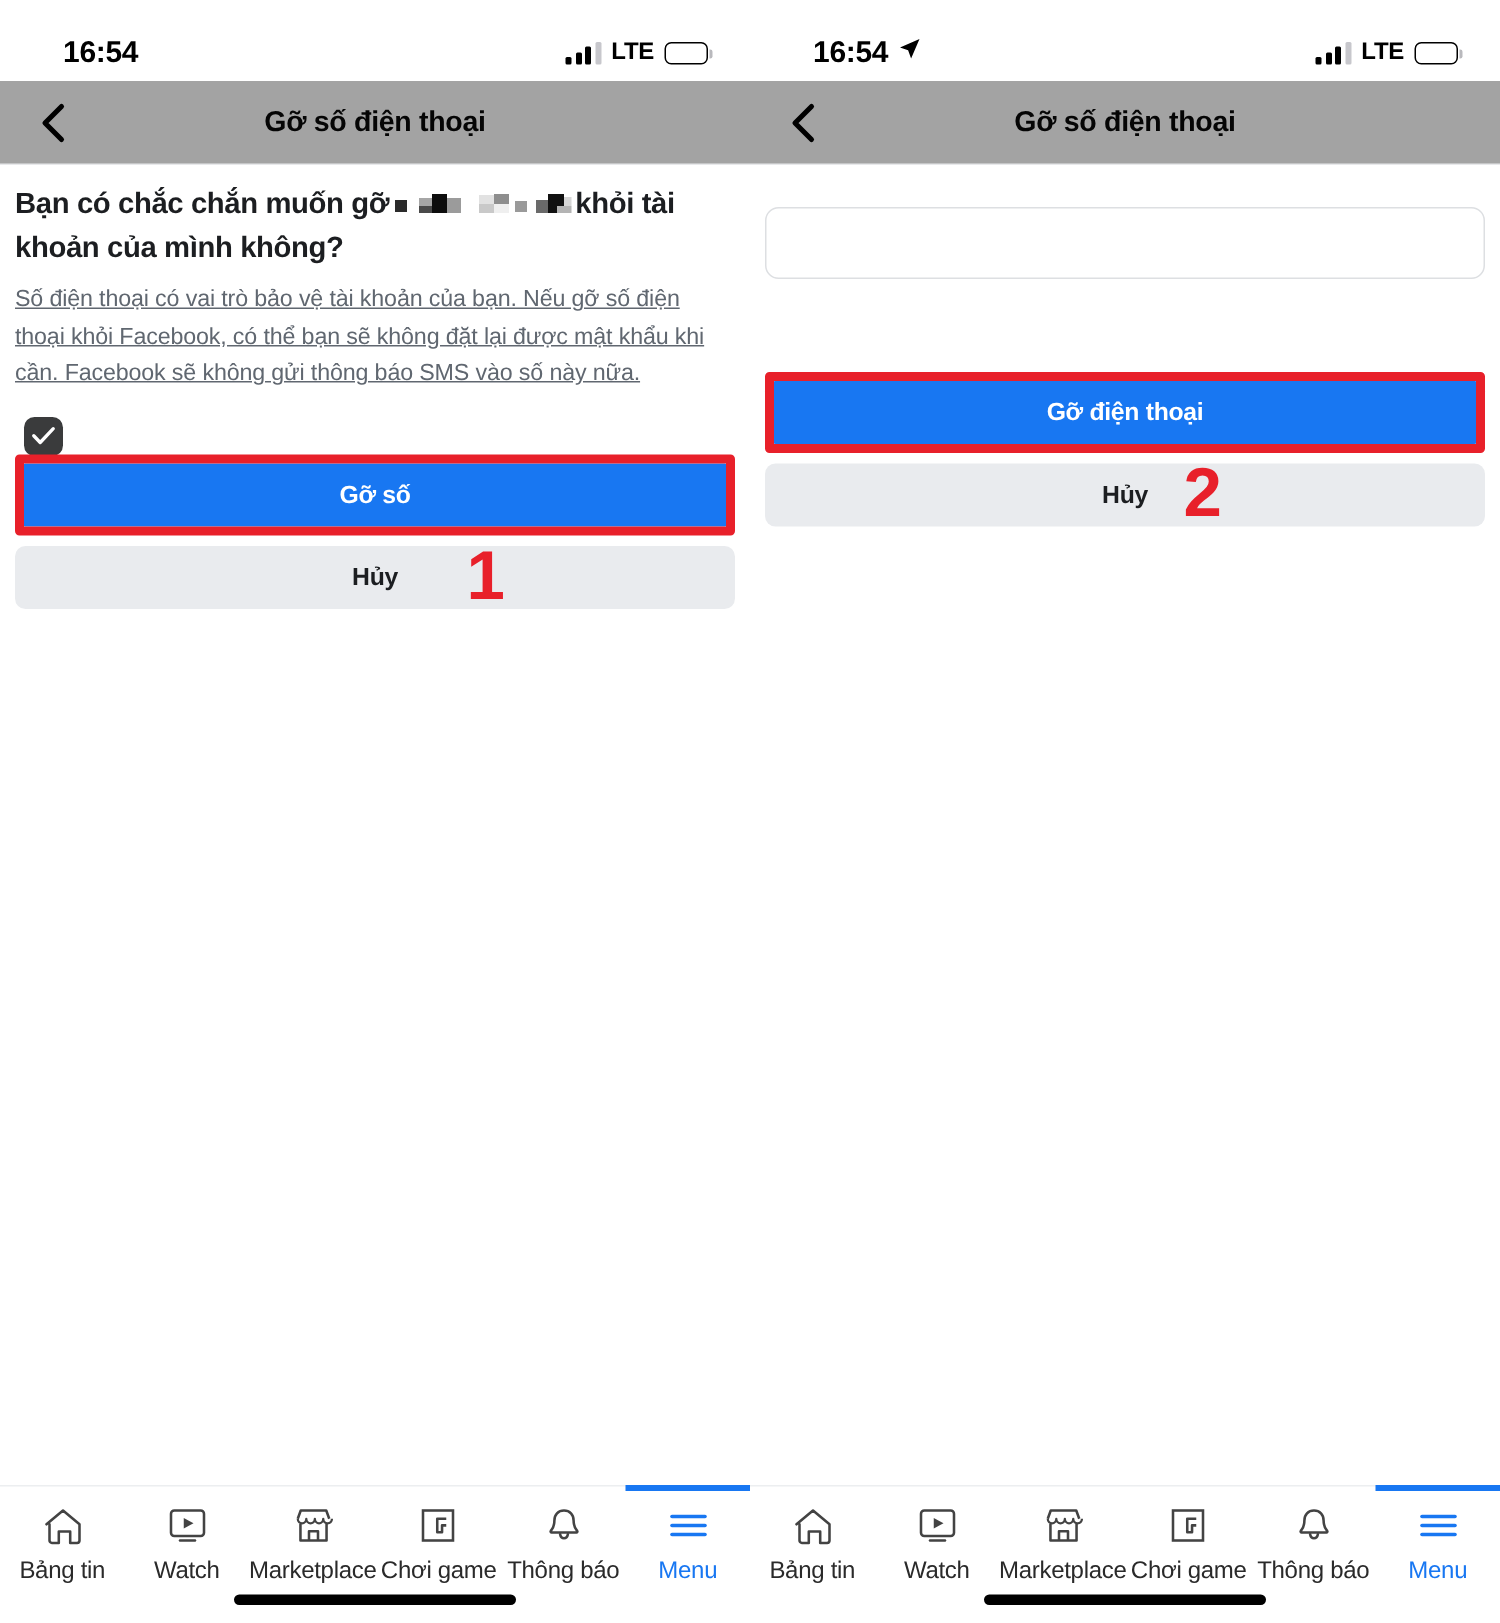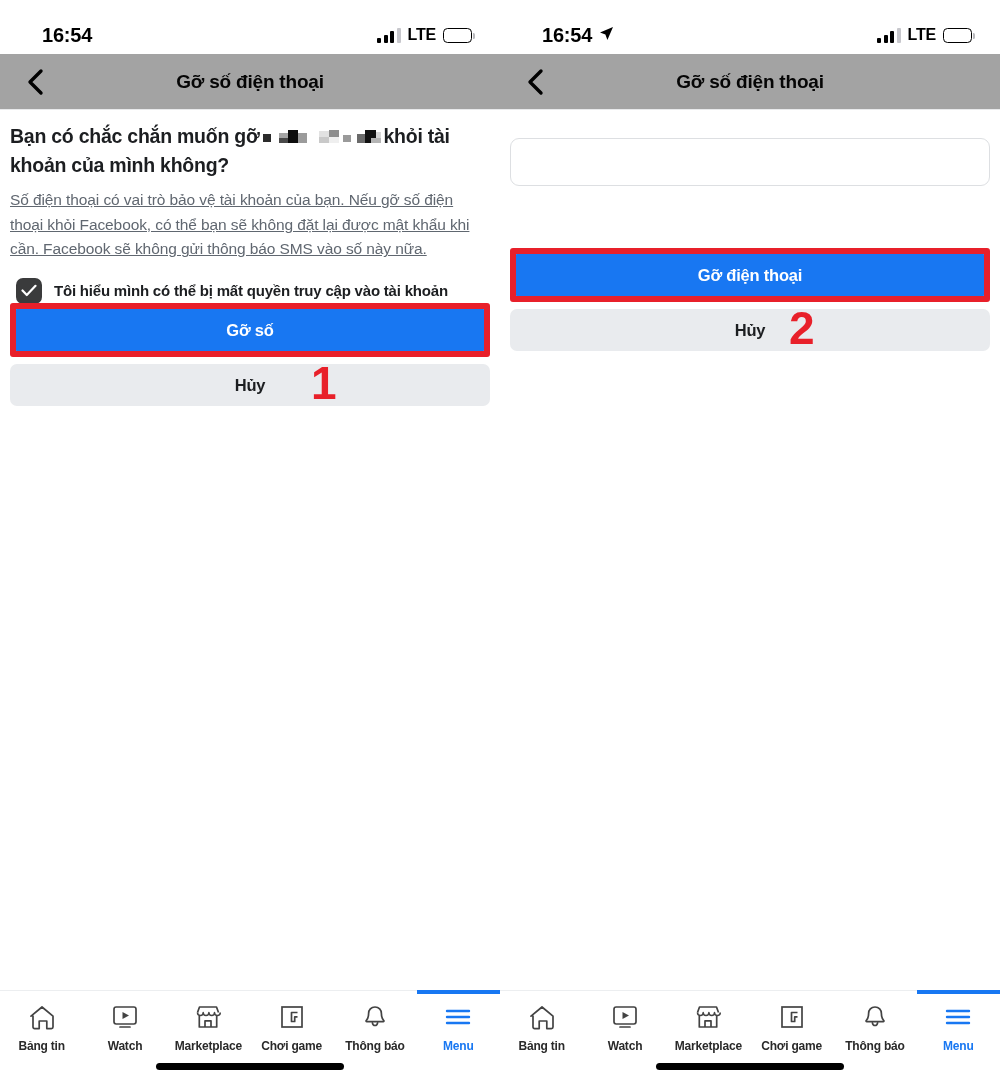--- a/index.html
+++ b/index.html
@@ -88,21 +88,21 @@
   }
 
   
   .tabbar {
     position:absolute; bottom:0; left:0; width:500px; height:92px;
     background:#fff; border-top:1px solid #eceef0;
     display:flex; align-items:flex-start; padding-top:11px;
   }
   .tab { flex:1; display:flex; flex-direction:column; align-items:center; gap:7px; position:relative; }
   .tab .tabicon { height:30px; display:flex; align-items:center; justify-content:center; }
-  .tab .tablabel { font-size:12px; color:#2a2a2a; letter-spacing:-0.2px; white-space:nowrap;font-weight:bold; }
+  .tab .tablabel { font-size:16px; color:#2a2a2a; letter-spacing:-0.2px; white-space:nowrap; }
   .tab.active .tablabel { color:#1877f2; }
   .tab-indicator { position:absolute; top:-12px; left:0; width:100%; height:4px; background:#1877f2; }
 
   .home-indicator {
     position:absolute; bottom:12px; left:50%; transform:translateX(-50%);
     width:188px; height:7px; background:#000; border-radius:4px;
   }
 </style>
 </head>
 <body>
@@ -159,21 +159,20 @@
       </div>
 
       <div class="bodytext">Số điện thoại có vai trò bảo vệ tài khoản của bạn. Nếu gỡ số điện thoại khỏi Facebook, có thể bạn sẽ không đặt lại được mật khẩu khi cần. Facebook sẽ không gửi thông báo SMS vào số này nữa.</div>
 
       <div class="checkrow">
         <span class="checkbox">
           <svg width="16" height="13" viewBox="0 0 16 13">
               <polyline points="1.5,6.5 5.8,11 14.5,1.8" fill="none" stroke="#fff" stroke-width="2.2" stroke-linecap="round" stroke-linejoin="round"></polyline>
             </svg>
         </span>
-        <span class="checklabel">Tôi hiểu mình có thể bị mất quyền truy cập vào tài khoản</span>
       </div>
     </div>
 
     <div style="position:absolute; top:309px; left:0; width:500px;">
       <div class="btn btn-primary">Gỡ số</div>
     </div>
     <div style="position:absolute; top:364px; left:0; width:500px;">
       <div class="btn btn-secondary">Hủy</div>
     </div>
 

